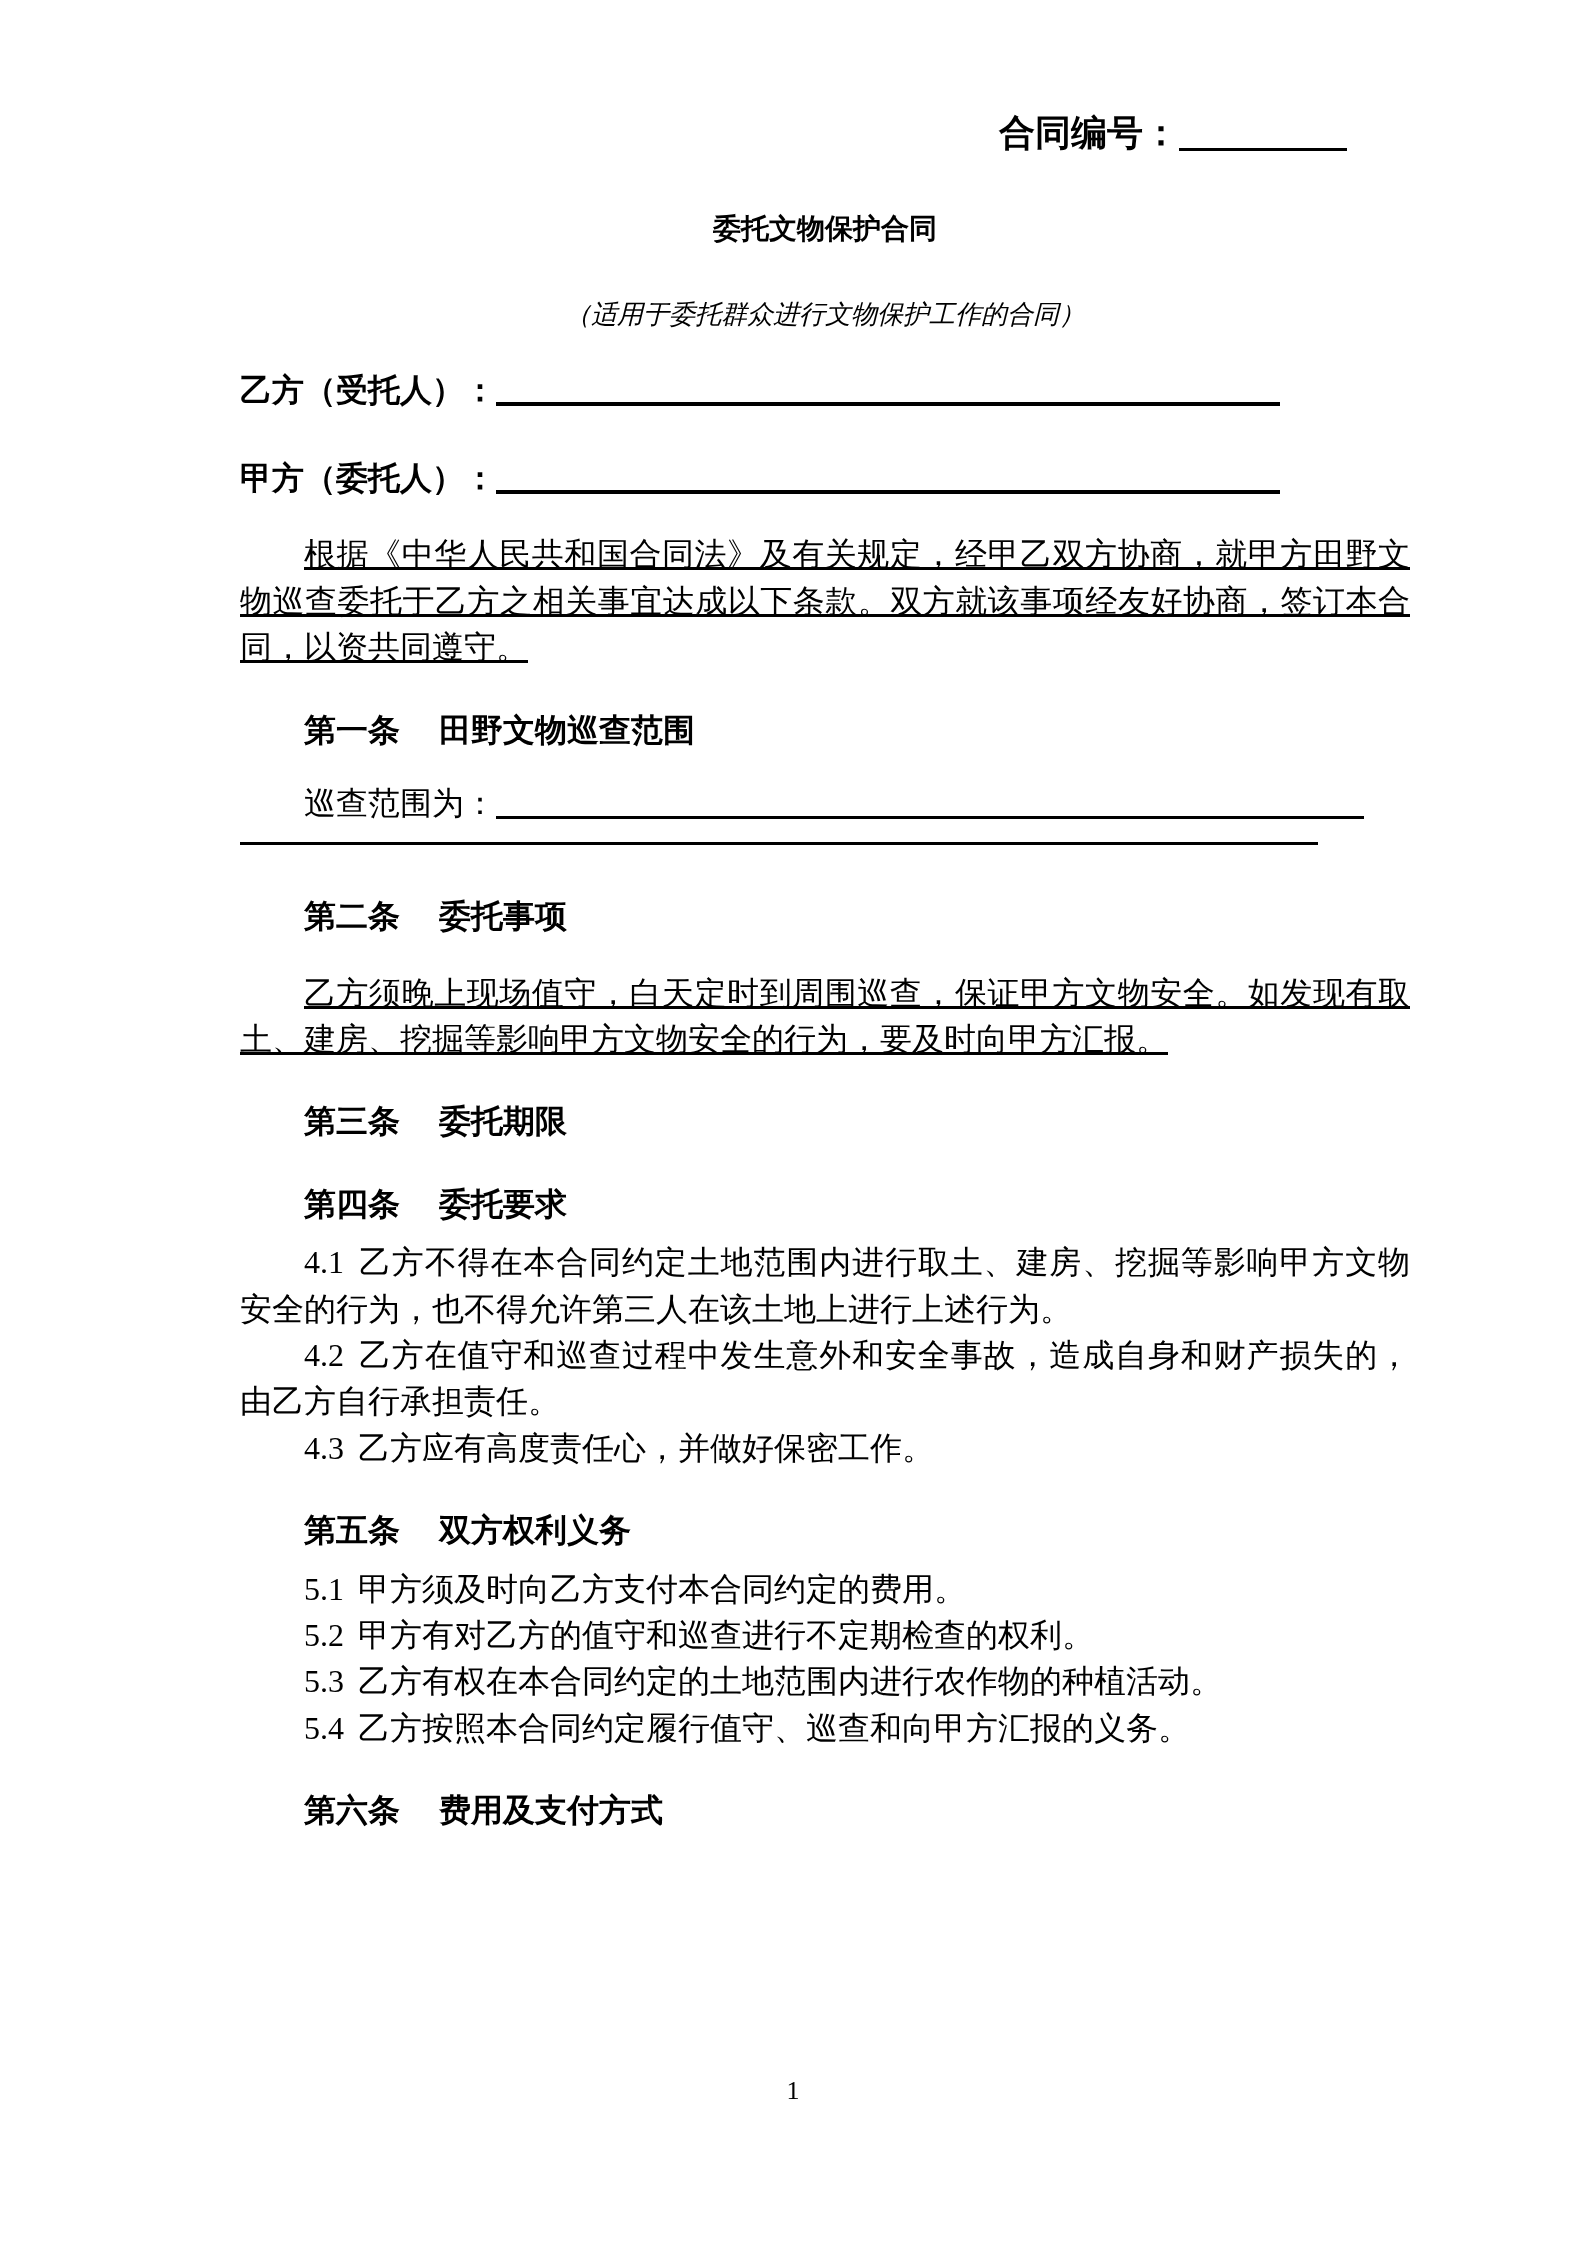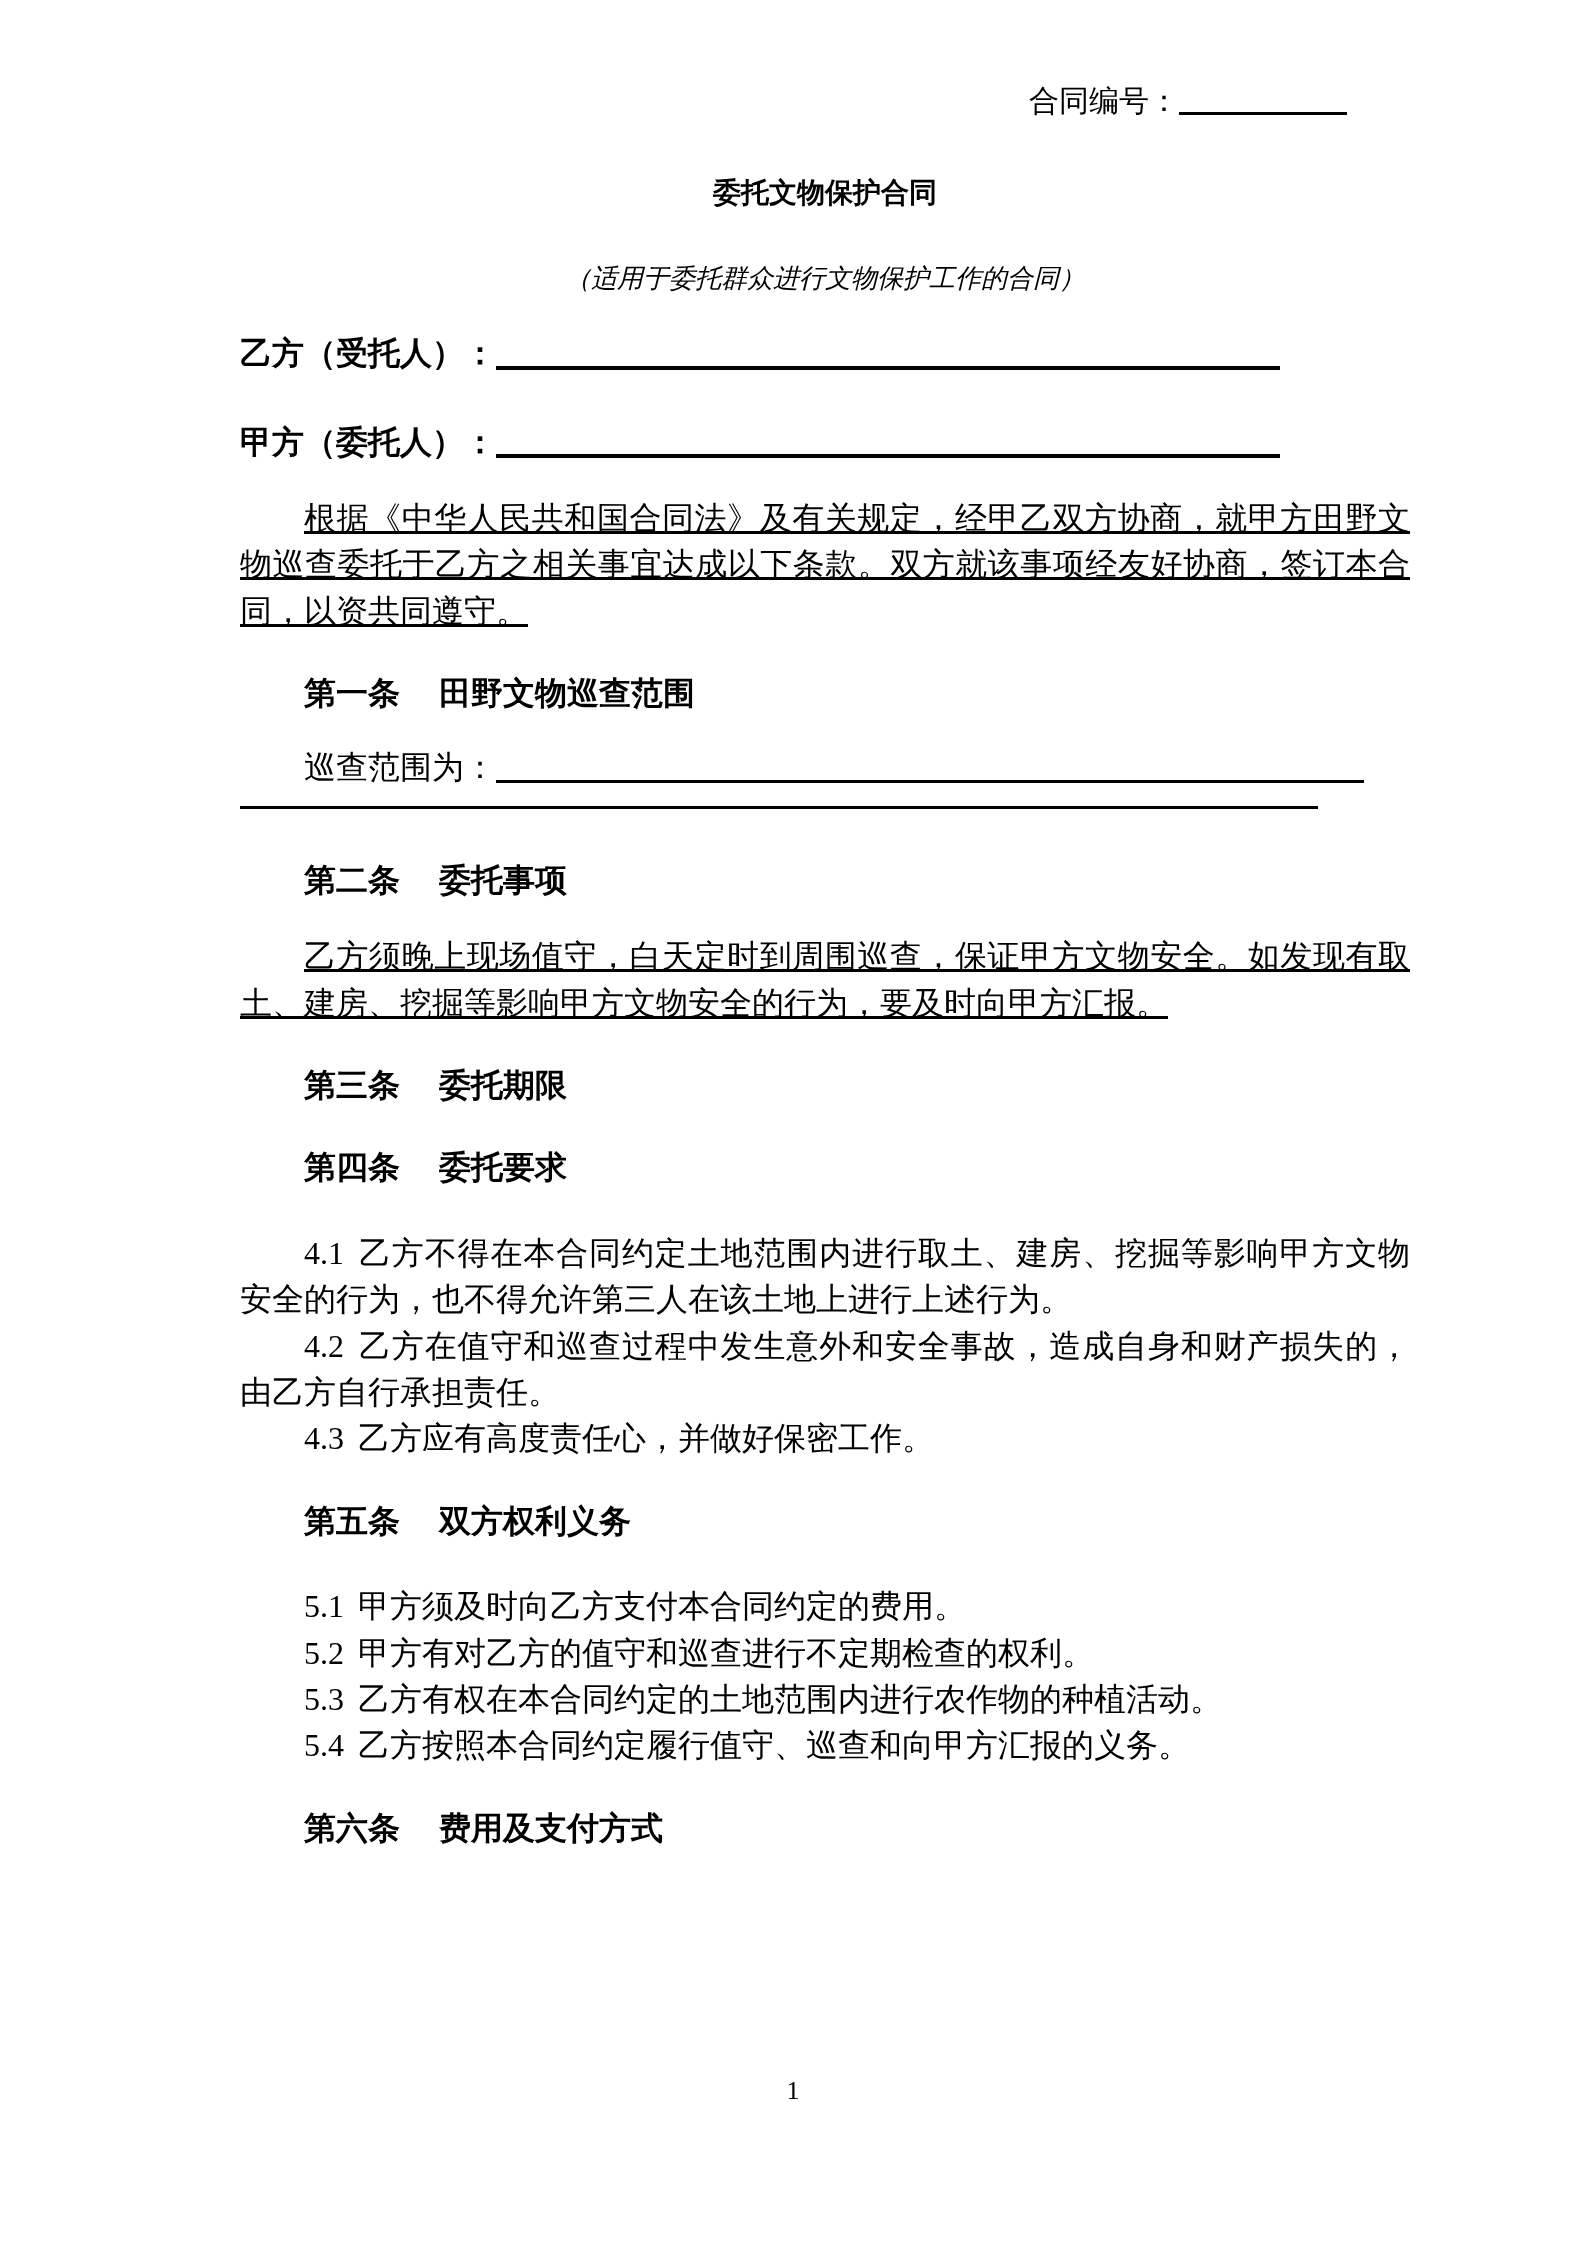--- a/index.html
+++ b/index.html
@@ -22,25 +22,26 @@
     position: absolute;
     left: 240px;
     right: 176px;
     top: 0;
   }
 
   
   .contract-no-row {
     display: flex;
     justify-content: flex-end;
-    margin-top: 80px;
+    margin-top: 108px;
     margin-right: 63px;
     font-family: "Liberation Serif", serif;
-    font-size: 30px;
+    font-size: 36px;
     line-height: 1.4;
+    font-weight: bold;
   }
   .contract-no-blank {
     width: 168px;
     align-self: flex-end;
     border-bottom: 3px solid #000;
     margin-bottom: 7px;
   }
 
   
   .doc-title {
@@ -106,21 +107,21 @@
     line-height: 1.45;
   }
   .scope-line { margin-right: 46px; }
   .full-line {
     height: 0;
     border-bottom: 3px solid #000;
     margin: 16px 92px 0 0;
   }
 
   
-  .items { margin-top: 39px; }
+  .items { margin-top: 12px; }
   .item {
     margin: 0;
     text-indent: 64px;
     line-height: 1.45;
     text-align: justify;
   }
   .item-num {
     font-family: "Liberation Serif", serif;
     margin-right: 14px;
   }

